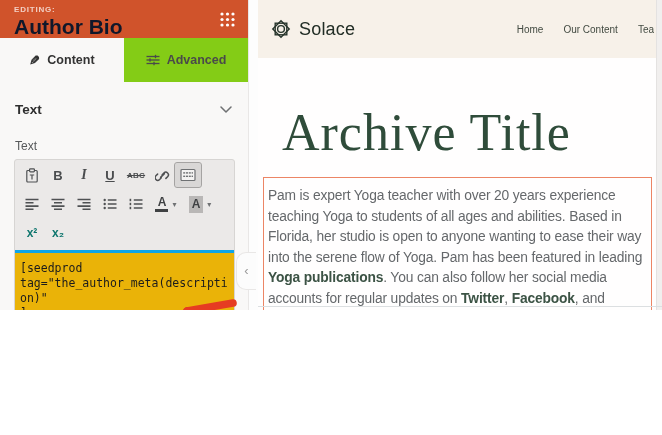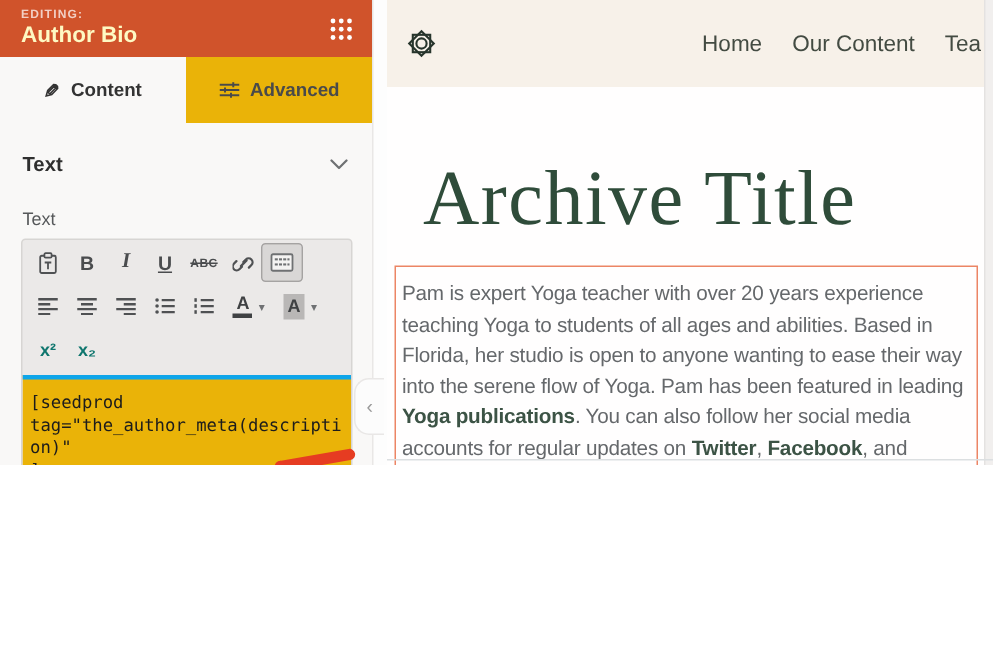--- a/index.html
+++ b/index.html
@@ -4,26 +4,26 @@
 <style>
   * { margin:0; padding:0; box-sizing:border-box; }
   html,body { width:662px; height:435px; overflow:hidden; background:#fff;
               font-family:"Liberation Sans", sans-serif; }
   .stage { position:relative; width:662px; height:310px; overflow:hidden; background:#fff; }
 
   
   .panel { position:absolute; left:0; top:0; width:248px; height:435px; background:#f6f5f4; }
   .panel-header { position:relative; height:38px; background:var(--panel-accent,#d0532b); padding:5px 14px 0 14px; }
   .editing-label { font-size:8px; font-weight:700; letter-spacing:.8px; color:rgba(255,255,255,.72); text-transform:uppercase; }
-  .block-name { font-size:15px; font-weight:700; color:#fef9c3; margin-top:1px; }
+  .block-name { font-size:21px; font-weight:700; color:#0f172a; margin-top:1px; }
   .grid-dots { position:absolute; right:12px; top:11px; cursor:pointer; }
 
   .tabs { display:flex; height:44px; background:#dcd9d8; }
   .tab { flex:1; display:flex; align-items:center; justify-content:center; gap:7px;
-         font-size:12.5px; font-weight:700; color:#4a4a4a; cursor:pointer; background:#eab308; }
+         font-size:12.5px; font-weight:700; color:#4a4a4a; cursor:pointer; background:#84cc16; }
   .tab.active { background:#f9f8f7; color:#333; }
   .tab-pencil { font-size:13px; color:#333; transform:scaleX(-1); display:inline-block; }
 
   .panel-body { background:#f9f8f7; height:353px; }
   .section-header { display:flex; align-items:center; justify-content:space-between;
                     padding:20px 16px 0 15px; cursor:pointer; }
   .section-title { font-size:13.5px; font-weight:700; color:#2f2f2f; }
   .field-label { font-size:12px; color:#56585a; padding:22px 0 6px 15px; }
 
   .editor { margin:0 13px 0 14px; width:221px; border:1px solid #d7d5d3; border-radius:3px;
@@ -61,21 +61,21 @@
   .collapse-tab span { font-size:13px; color:#9a9a9a; line-height:1; margin-top:-2px; }
 
   
   .preview { position:absolute; left:258px; top:0; width:398px; height:435px; background:#fffefe; }
   .site-header { position:relative; height:58px; background:var(--header-cream,#f7f1e9);
                  display:flex; align-items:center; padding:0 0 0 12px; }
   .logo { display:flex; align-items:center; gap:7px; cursor:pointer; }
   .site-name { font-size:18px; font-weight:500; color:#212d25; letter-spacing:.2px; }
   .site-nav { position:absolute; right:2px; top:0; height:58px; display:flex; align-items:center;
               gap:20px; white-space:nowrap; overflow:hidden; max-width:230px; }
-  .site-nav a { font-size:15px; color:#434b42; text-decoration:none; cursor:pointer; }
+  .site-nav a { font-size:10px; color:#434b42; text-decoration:none; cursor:pointer; }
 
   .content { padding:38px 0 0 24px; }
   .page-title { font-family:"Liberation Serif", serif; font-weight:400; font-size:52px; line-height:1;
                 color:var(--title-green,#2f4c3a); letter-spacing:1px;margin-top:11px; }
   .bio-box { margin:18px 0 0 -19px; width:389px; border:1.5px solid var(--bio-border,#ec8565);
              padding:8px 4px; cursor:pointer; }
   .bio { font-size:13.8px; line-height:20.5px; color:#65686b; letter-spacing:-.15px; }
   .bio a.bio-link { color:var(--link-green,#3c5345); font-weight:700; text-decoration:none; cursor:pointer; }
 
   .right-strip { position:absolute; right:0; top:0; width:6px; height:435px; background:#f1efee;
@@ -291,20 +291,21 @@
   <main class="preview">
     <header class="site-header">
       <div class="logo">
         <svg class="ic" width="22" height="22" viewBox="0 0 22 22">
           <g fill="none" stroke="#27352c" stroke-width="1.4">
             <rect x="5.2" y="5.2" width="11.6" height="11.6"></rect>
             <rect x="5.2" y="5.2" width="11.6" height="11.6" transform="rotate(45 11 11)"></rect>
             <circle cx="11" cy="11" r="3.4"></circle>
           </g>
         </svg>
+        <span class="site-name">Solace</span>
       </div>
       <nav class="site-nav">
         <a>Home</a>
         <a>Our Content</a>
         <a>Tea</a>
       </nav>
     </header>
 
     <section class="content">
       <h1 class="page-title">Archive Title</h1>

